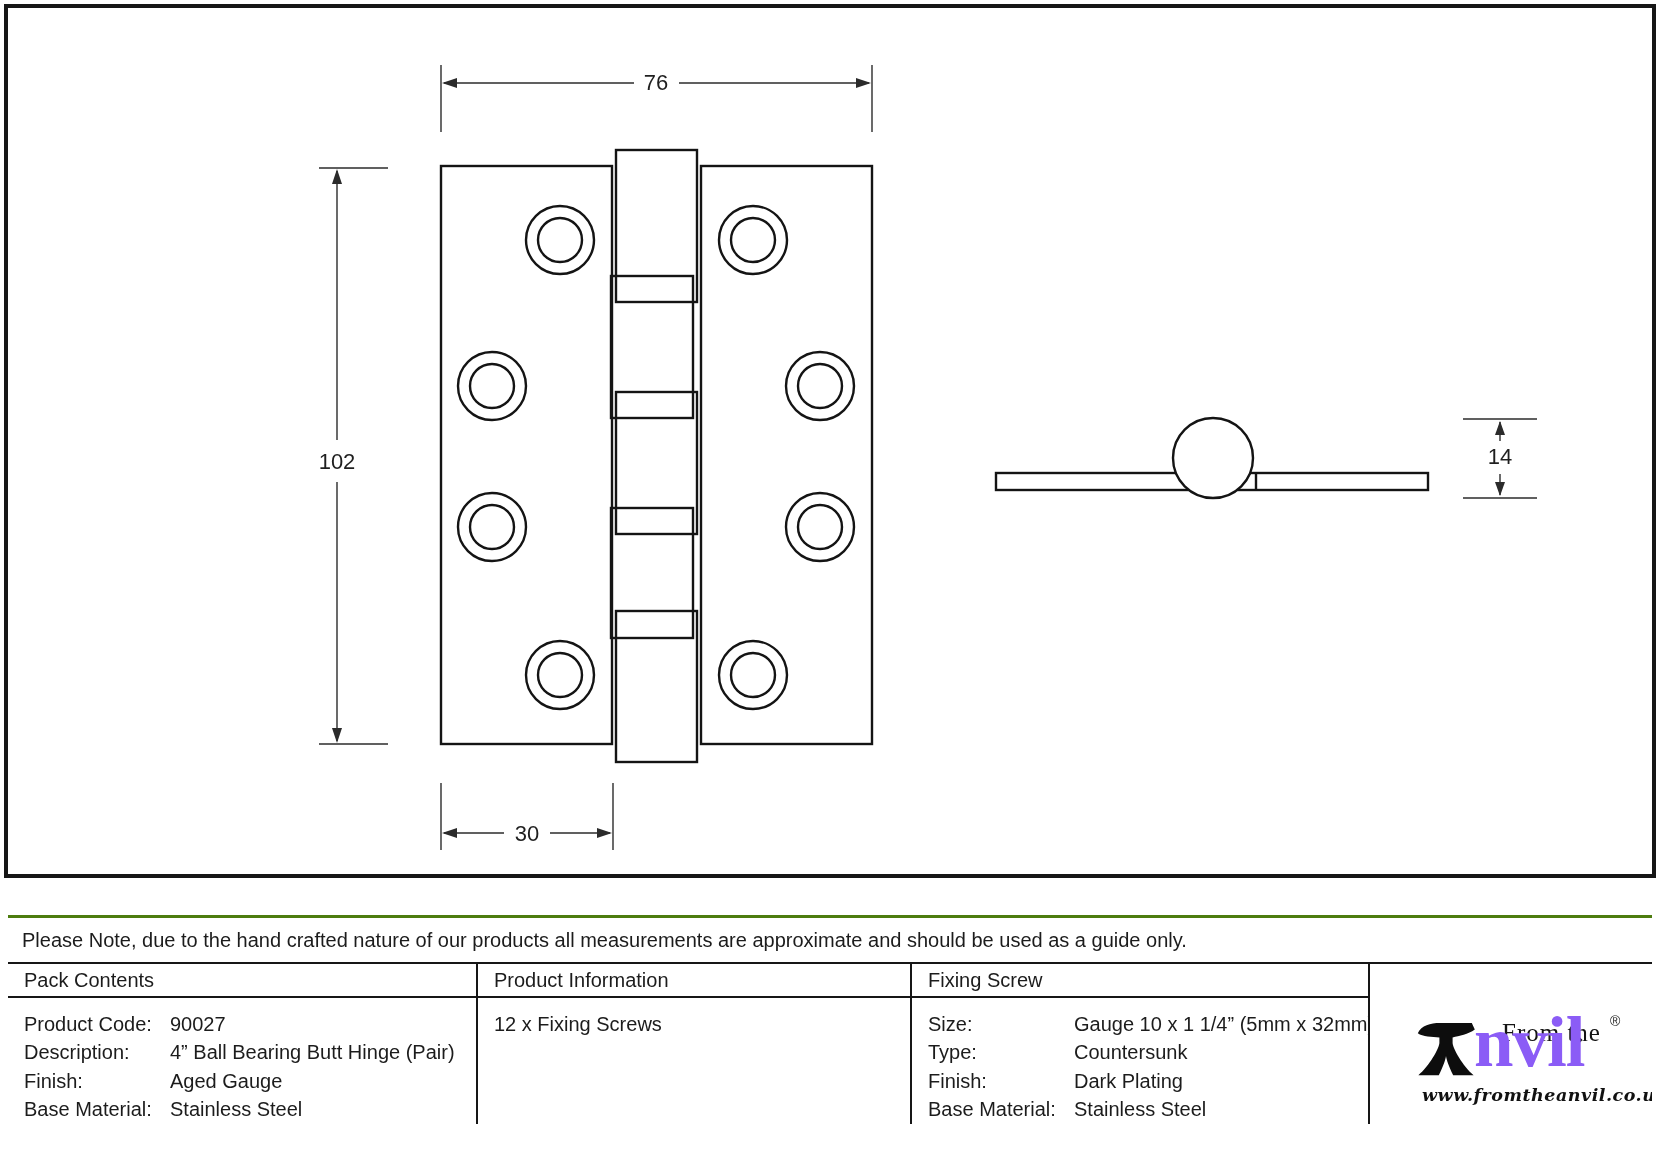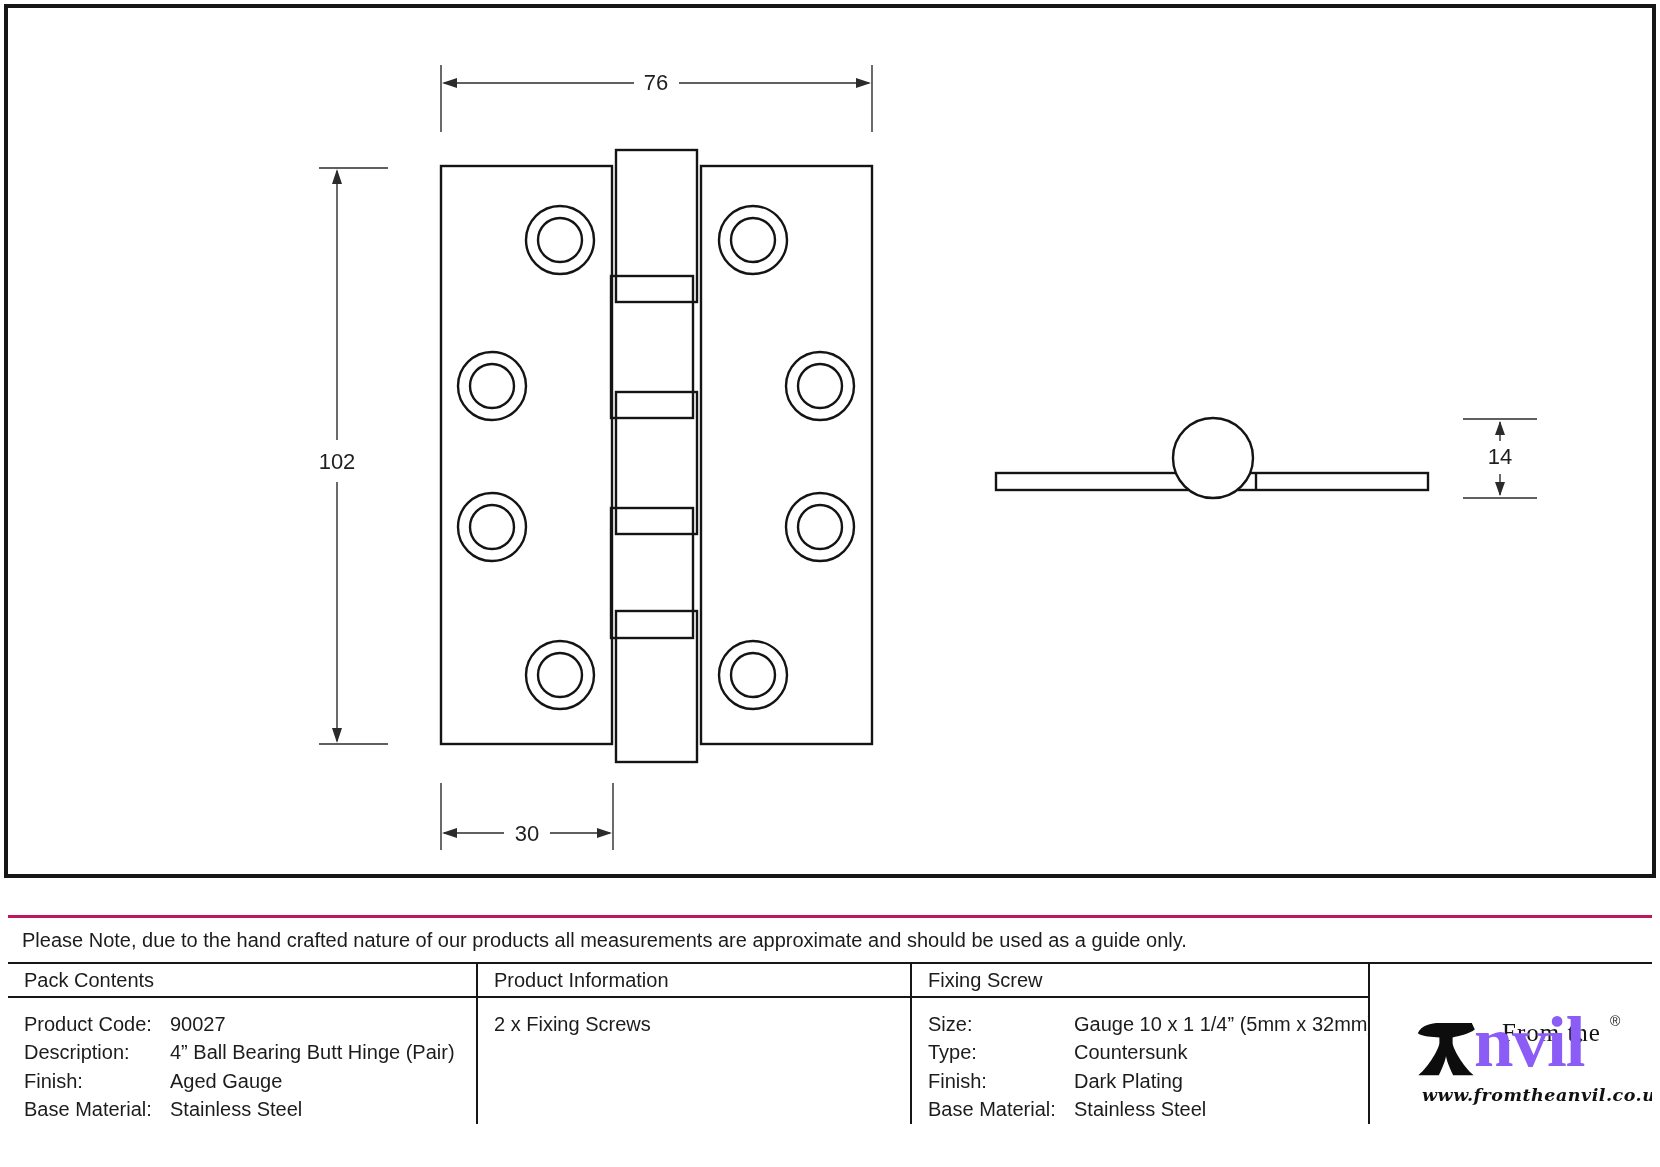--- a/index.html
+++ b/index.html
@@ -3,21 +3,21 @@
 <meta charset="utf-8">
 <style>
   * { margin:0; padding:0; box-sizing:border-box; }
   html,body { width:1660px; height:1167px; background:#ffffff;
     font-family:"Liberation Sans", sans-serif; color:#1c1c1c; }
   .page { position:absolute; left:4px; top:4px; width:1652px; height:874px;
     border:4px solid #161616; background:#fff; }
   .drawing-svg { position:absolute; left:0; top:0; width:1644px; height:907px; }
 
   .info { position:absolute; left:0; top:907px; right:0; bottom:0; display:flex; flex-direction:column; }
-  .note-row { border-top:3px solid #be185d; border-bottom:2px solid #161616;
+  .note-row { border-top:3px solid #4d7c0f; border-bottom:2px solid #161616;
     height:49px; line-height:44px; padding-left:14px; font-size:20px; }
   .tbl { flex:1; display:grid; grid-template-columns:470px 434px 458px 1fr;
     grid-template-rows:34px 1fr; }
   .cell { overflow:hidden; }
   .hdr { border-bottom:2px solid #161616; line-height:32px; padding-left:16px; font-size:20px; }
   .bdy { padding:12px 0 0 16px; font-size:20px; }
   .c1,.c2,.c3 { border-right:2px solid #161616; }
   .kv { line-height:28.4px; white-space:nowrap; }
   .kv .k { display:inline-block; width:146px; }
   .li { line-height:28.4px; white-space:nowrap; }
@@ -160,21 +160,21 @@
         </div>
         <div class="kv">
           <span class="k">Finish:</span><span class="v">Aged Gauge</span>
         </div>
         <div class="kv">
           <span class="k">Base Material:</span><span class="v">Stainless Steel</span>
         </div>
       </div>
 
       <div class="cell bdy c2">
-        <div class="li">2 x Fixing Screws</div>
+        <div class="li">12 x Fixing Screws</div>
       </div>
 
       <div class="cell bdy c3">
         <div class="kv">
           <span class="k">Size:</span><span class="v">Gauge 10 x 1 1/4” (5mm x 32mm)</span>
         </div>
         <div class="kv">
           <span class="k">Type:</span><span class="v">Countersunk</span>
         </div>
         <div class="kv">

